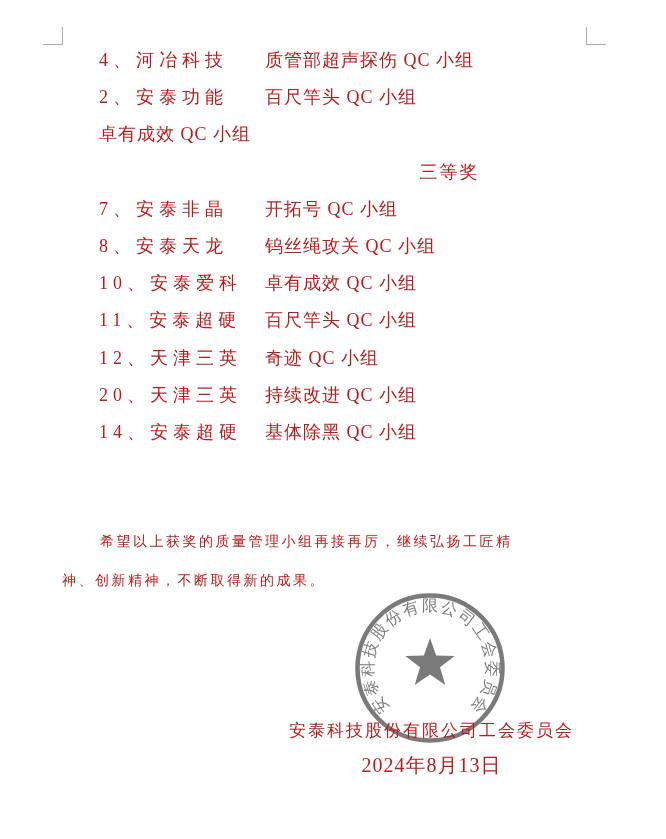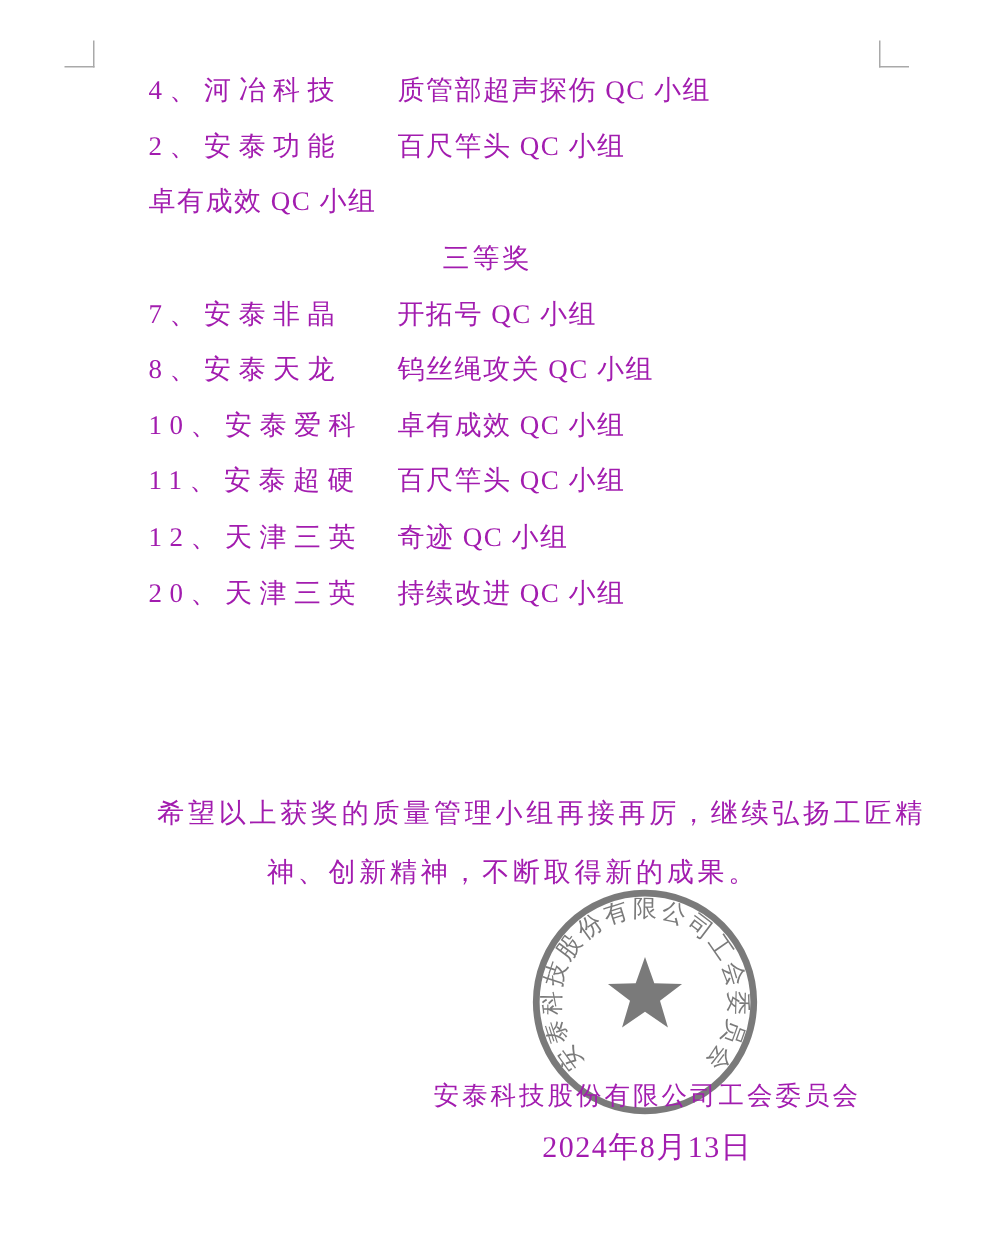--- a/index.html
+++ b/index.html
@@ -2,43 +2,44 @@
 <html><head>
 <meta charset="utf-8">
 <style>
   html,body{margin:0;padding:0;background:#ffffff;}
   .page{
     position:relative;
     width:666px;height:839px;
     background:#ffffff;
     overflow:hidden;
     font-family:"Liberation Serif","DejaVu Serif",serif;
-    color:#a21caf;
+    color:#b91c1c;
   }
   
   .crop{position:absolute;width:19px;height:17px;}
   .crop.tl{left:43px;top:27px;border-right:1.5px solid #a9a9a9;border-bottom:1.5px solid #a9a9a9;}
   .crop.tr{left:586px;top:27px;border-left:1.5px solid #a9a9a9;border-bottom:1.5px solid #a9a9a9;}
   
   .award-list{
     position:absolute;left:99px;top:42px;width:505px;
     font-size:18px;line-height:37.2px;
   }
   .award-row{display:flex;white-space:nowrap;}
   .award-label{display:inline-block;width:166px;letter-spacing:5px;}
   .award-group{display:inline-block;letter-spacing:1px;}
   .section-heading{
     letter-spacing:2px;
     padding-left:196px;
     line-height:37.2px;
+    text-align:center;
   }
   
   .closing{
     position:absolute;left:62px;top:523px;width:560px;
-    font-size:18px;line-height:38.6px;letter-spacing:2.5px;text-align:center;
+    font-size:14px;line-height:38.6px;letter-spacing:2.5px;
   }
   .closing .line{white-space:nowrap;}
   .closing .line.first{text-indent:38px;}
   
   .seal{position:absolute;left:352px;top:590px;width:156px;height:156px;z-index:1;opacity:0.82;}
   .seal text{font-family:"Liberation Serif","DejaVu Serif",serif;}
   
   .sig-block{
     position:absolute;left:260px;top:714px;width:343px;
     text-align:center;z-index:2;
@@ -93,20 +94,24 @@
         <span class="award-group">百尺竿头 QC 小组</span>
       </div>
         <div class="award-row">
         <span class="award-label">12、天津三英</span>
         <span class="award-group">奇迹 QC 小组</span>
       </div>
         <div class="award-row">
         <span class="award-label">20、天津三英</span>
         <span class="award-group">持续改进 QC 小组</span>
       </div>
+        <div class="award-row">
+        <span class="award-label">14、安泰超硬</span>
+        <span class="award-group">基体除黑 QC 小组</span>
+      </div>
       </div>
   </div>
 
   <div class="closing">
     <div class="line first">希望以上获奖的质量管理小组再接再厉，继续弘扬工匠精</div>
     <div class="line">神、创新精神，不断取得新的成果。</div>
   </div>
 
   <svg class="seal" viewBox="0 0 156 156" xmlns="http://www.w3.org/2000/svg">
     <defs>

